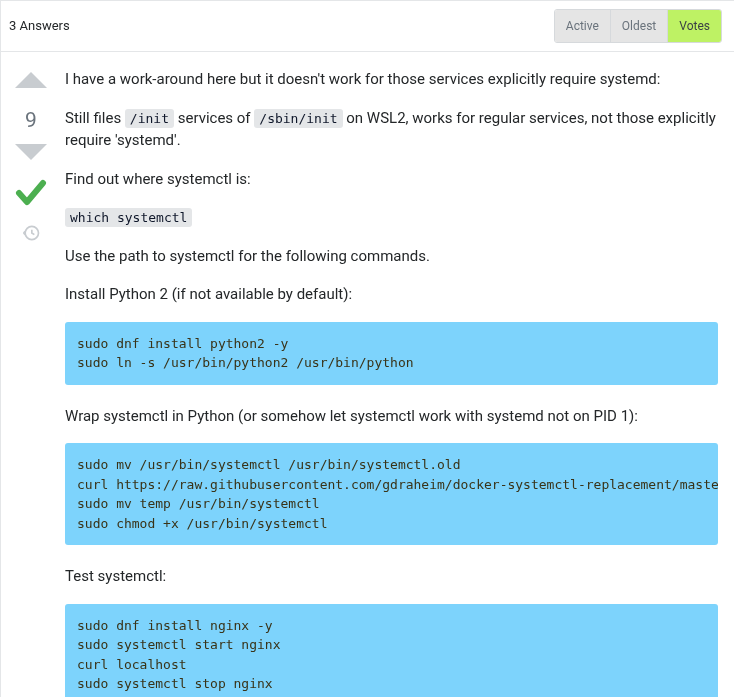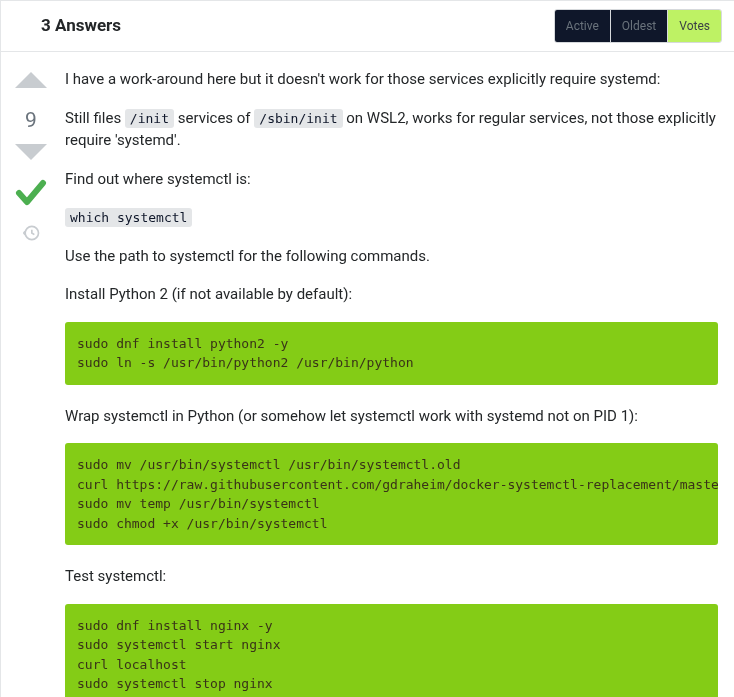--- a/index.html
+++ b/index.html
@@ -15,36 +15,35 @@
       overflow: hidden;
     }
     .header {
       display: flex;
       justify-content: space-between;
       align-items: center;
       padding: 8px 12px 8px 8px;
       border-bottom: 1px solid #e4e6e8;
     }
     .header h2 {
-      font-size: 17px;
-      font-weight: 700;
+      font-size: 13px;
+      font-weight: 400;
       color: #242729;
-      margin-left: 32px;
     }
     .tabs {
       display: flex;
       border: 1px solid #d6d9dc;
       border-radius: 3px;
       overflow: hidden;
     }
     .tab {
       padding: 7px 11px;
       font-size: 12px;
       color: #6a737c;
-      background: #0f172a;
+      background: #e5e5e5;
       cursor: pointer;
       border-right: 1px solid #d6d9dc;
     }
     .tab:last-child { border-right: none; }
     .tab.active {
       background: #bef264;
       color: #3b4045;
     }
     .answer {
       display: flex;
@@ -83,21 +82,21 @@
     }
     code.inline {
       font-family: Consolas, Menlo, Monaco, monospace;
       font-size: 13px;
       background: #e4e6e8;
       padding: 2px 5px;
       border-radius: 3px;
       color: #0f172a;
     }
     pre.block {
-      background: #84cc16;
+      background: #7dd3fc;
       padding: 12px;
       border-radius: 3px;
       font-family: Consolas, Menlo, Monaco, monospace;
       font-size: 13px;
       color: #393318;
       margin-bottom: 20px;
       white-space: pre;
     }
     pre.block.scroll {
       overflow-x: auto;

